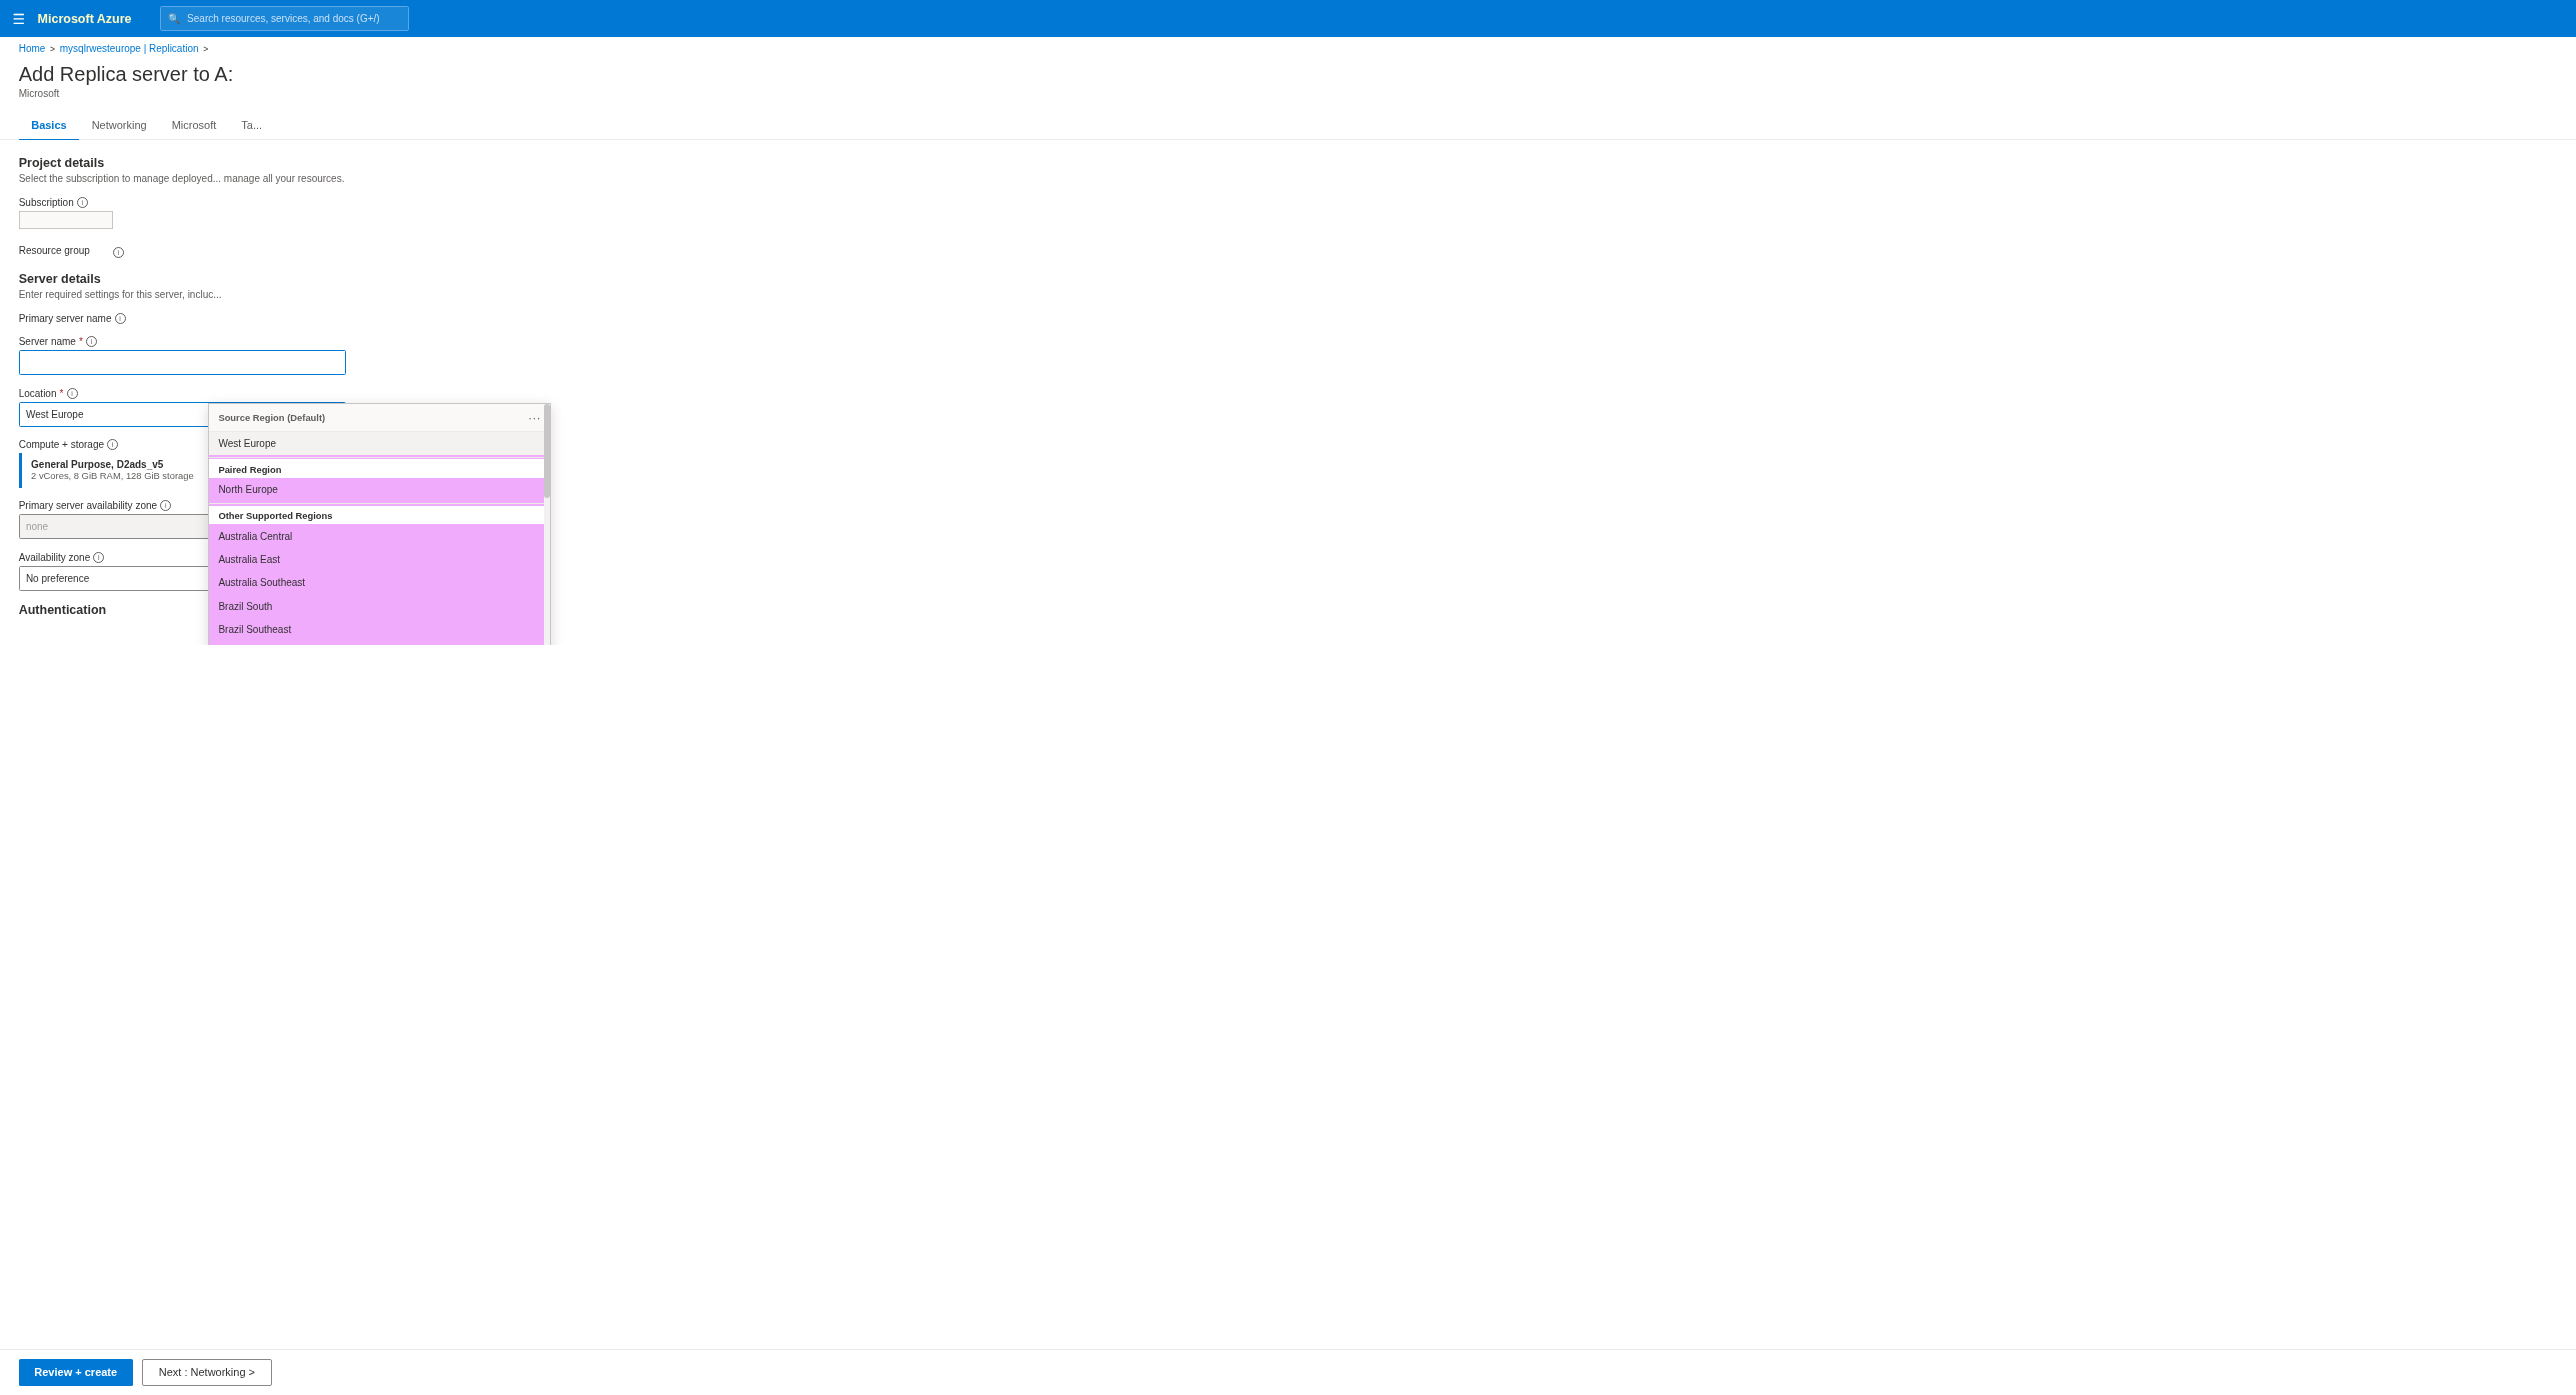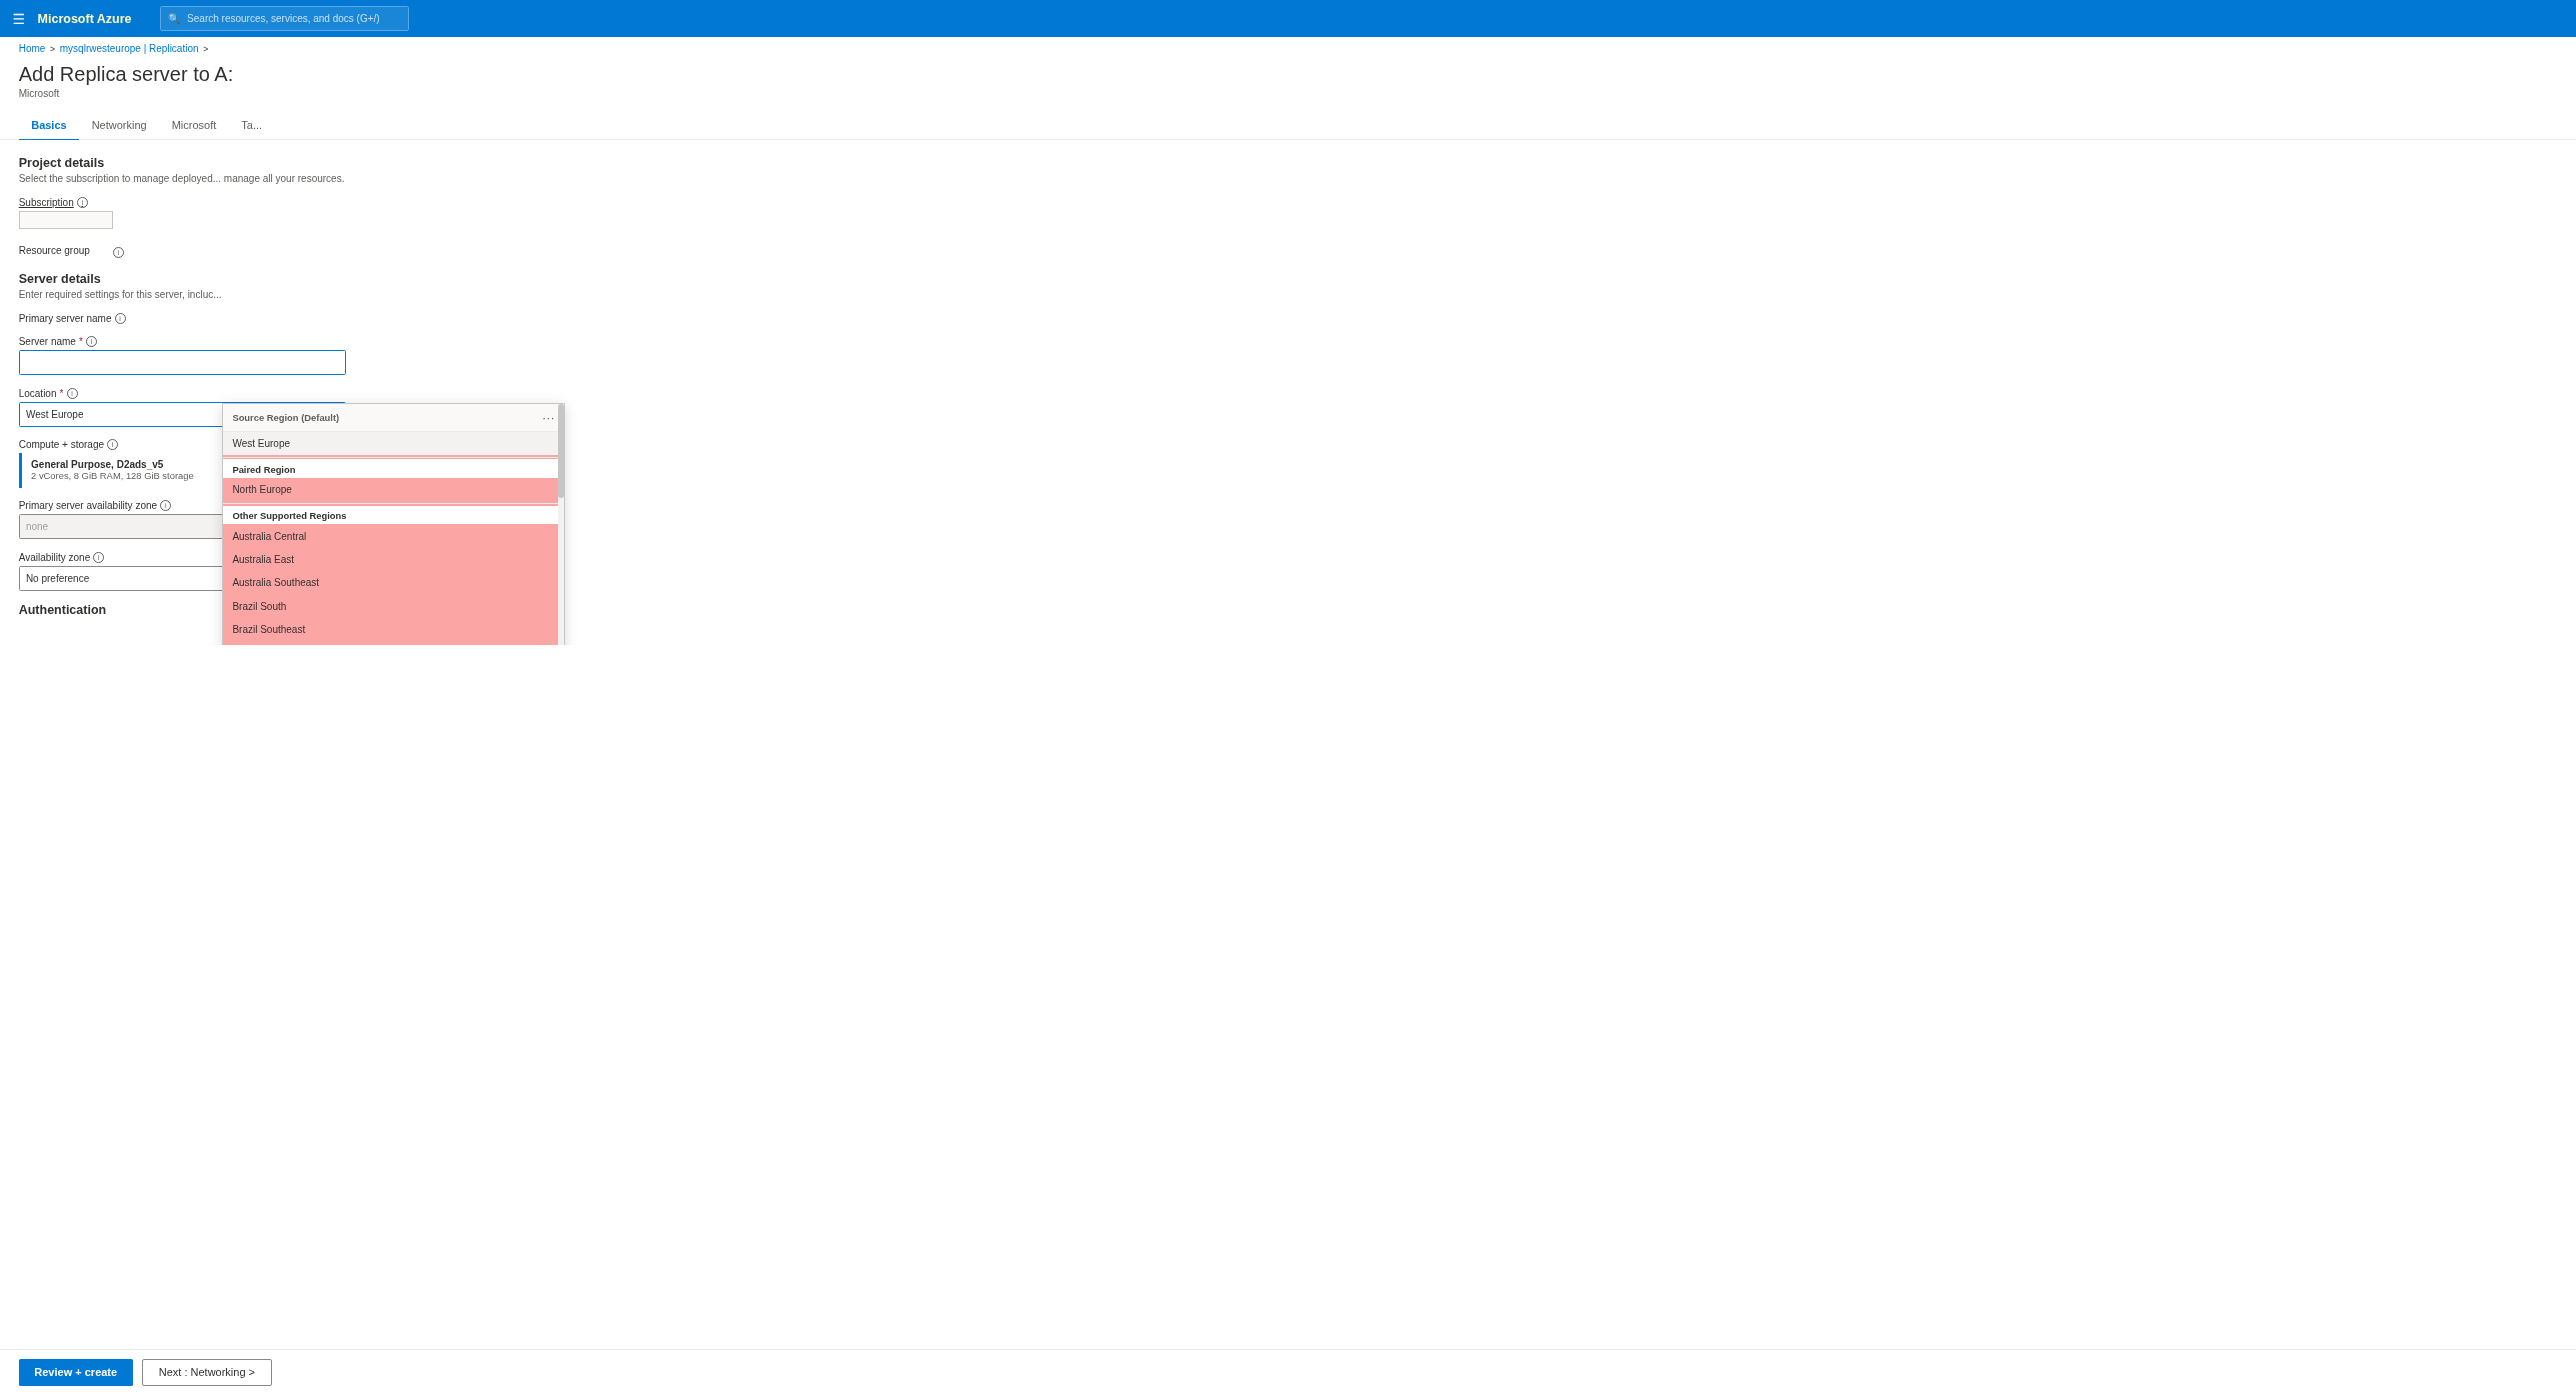--- a/index.html
+++ b/index.html
@@ -188,23 +188,23 @@
     }
     .compute-storage-desc {
       font-size: 9.4px;
       color: #605e5c;
     }
 
     
     .dropdown-overlay {
       position: absolute;
       top: 263px;
-      left: 222px;
+      left: 208px;
       width: 343px;
-      background: #fca5a5;
+      background: #f0abfc;
       border: 0.8px solid #c8c6c4;
       box-shadow: 0 3.1px 12.5px rgba(0,0,0,0.15);
       z-index: 100;
     }
     .dropdown-header {
       display: flex;
       align-items: center;
       justify-content: space-between;
       padding: 6.2px 9.4px;
       border-bottom: 0.8px solid #edebe9;
@@ -327,21 +327,21 @@
   <div class="tab">Networking</div>
   <div class="tab">Microsoft</div>
   <div class="tab">Ta...</div>
 </div>
 
 <div class="main-content">
 
   <div class="form-group">
     <div class="section-title">Project details</div>
     <div class="section-desc">Select the subscription to manage deployed... manage all your resources.</div>
-    <div style="margin-top:0;text-decoration:underline;">
+    <div style="margin-top:0;">
       <div class="form-label">
         <span>Subscription</span>
         <span class="info-icon">i</span>
       </div>
       <div style="width:94px;height:18.7px;border:0.8px solid #c8c6c4;background:#faf9f8;"></div>
     </div>
     <div style="margin-top:16px;display:flex;align-items:center;gap:23px;">
       <span class="form-label">Resource group</span>
       <span class="info-icon">i</span>
     </div>

